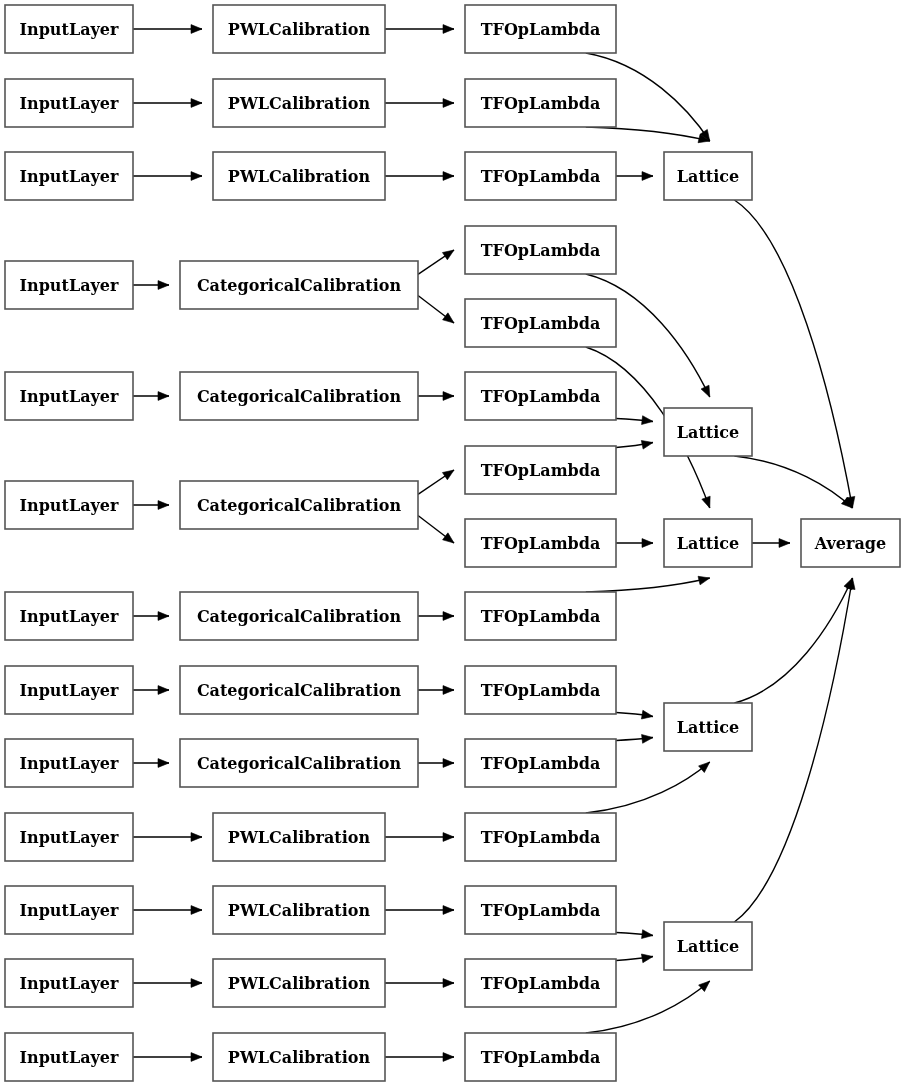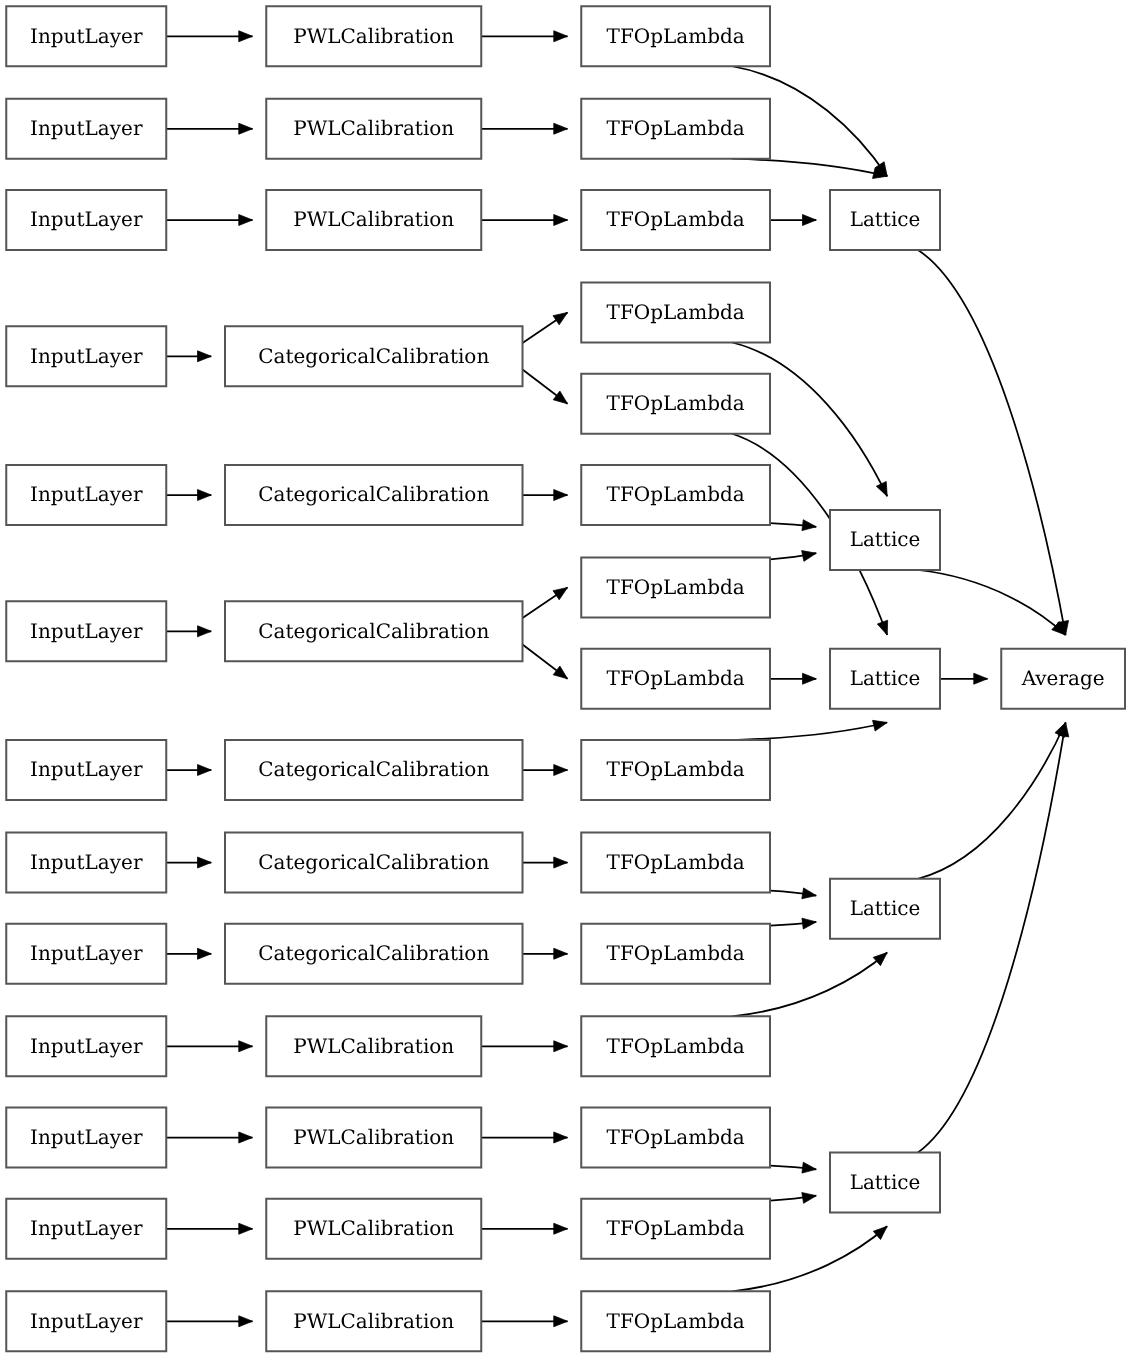--- a/index.html
+++ b/index.html
@@ -6,20 +6,21 @@
     margin: 0;
     padding: 0;
     background: #ffffff;
   }
   #graph-root {
     position: relative;
     width: 798px;
     height: 1087px;
     background: #ffffff;
     font-family: "DejaVu Serif", "Liberation Serif", serif;
+    font-weight: bold;
   }
   svg#graph-svg {
     position: absolute;
     left: 0;
     top: 0;
     width: 905px;
     height: 1087px;
     display: block;
   }
   .node-rect {

